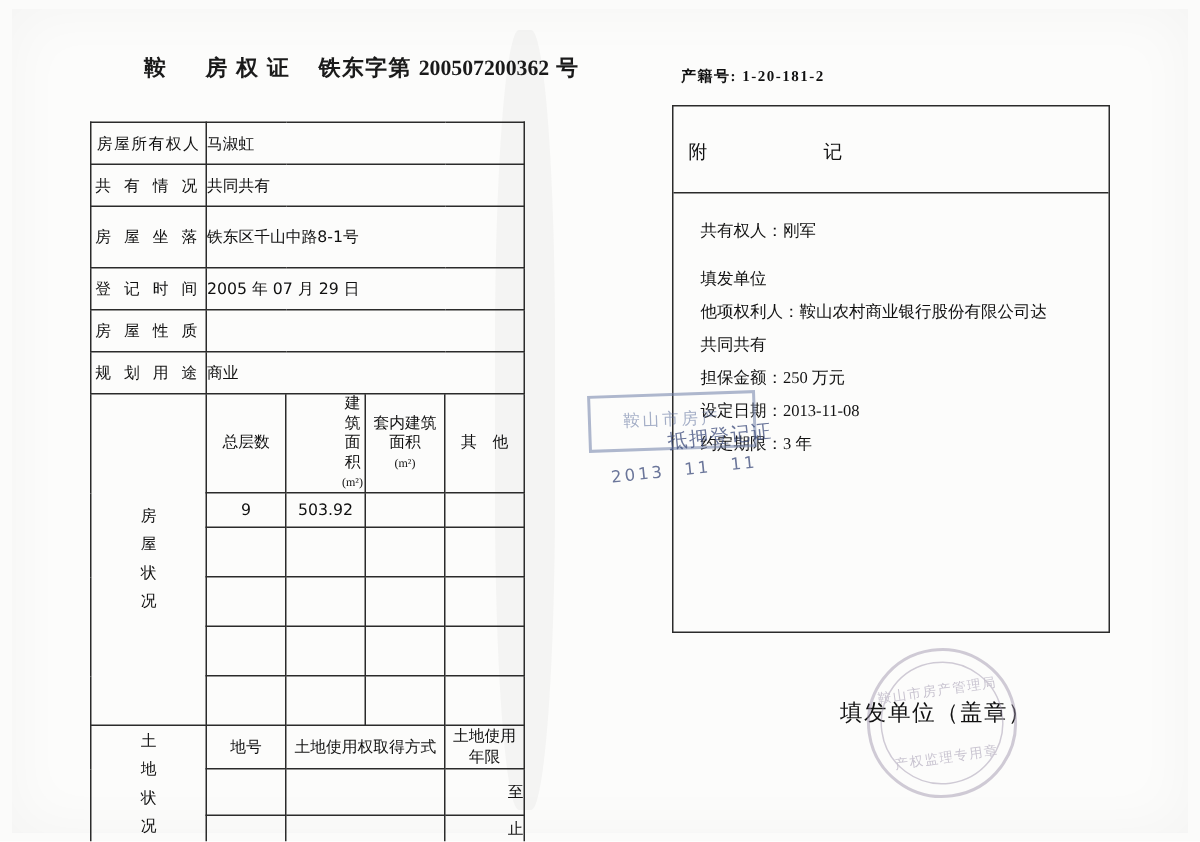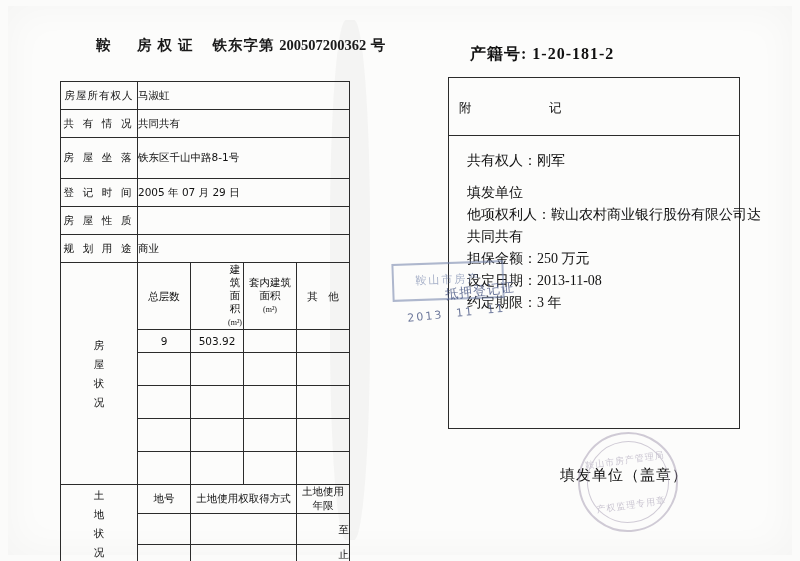--- a/index.html
+++ b/index.html
@@ -112,24 +112,24 @@
     line-height: 13px;
   }
   
   #right-page {
     position: absolute;
     left: 448px;
     top: 44px;
     width: 300px;
   }
   .cert-no {
-    font-size: 16px;
+    font-size: 10px;
     font-weight: bold;
     letter-spacing: 1px;
-    margin-left: 22px;
+    margin-left: 6px;
   }
   .cert-no .no-val { font-family: "Liberation Serif", serif; }
   #right-box {
     margin-top: 12px;
     width: 292px;
     height: 352px;
     border: 1px solid #2b2b2b;
     box-sizing: border-box;
     position: relative;
     background: transparent;
@@ -139,21 +139,21 @@
     letter-spacing: 10px;
     padding-top: 22px;
     padding-left: 10px;
   }
   .hr-inner {
     border-top: 1px solid #2b2b2b;
     margin: 18px 0 0 0;
   }
   .rb-body {
     padding: 14px 16px 0 18px;
-    font-size: 14px;
+    font-size: 11px;
     line-height: 22px;
   }
   .rb-body .line { white-space: nowrap; }
   .rb-body .wrap2 { margin-left: 0; }
   .fill-unit {
     position: absolute;
     left: 560px;
     top: 466px;
     font-size: 15px;
     letter-spacing: 1px;

